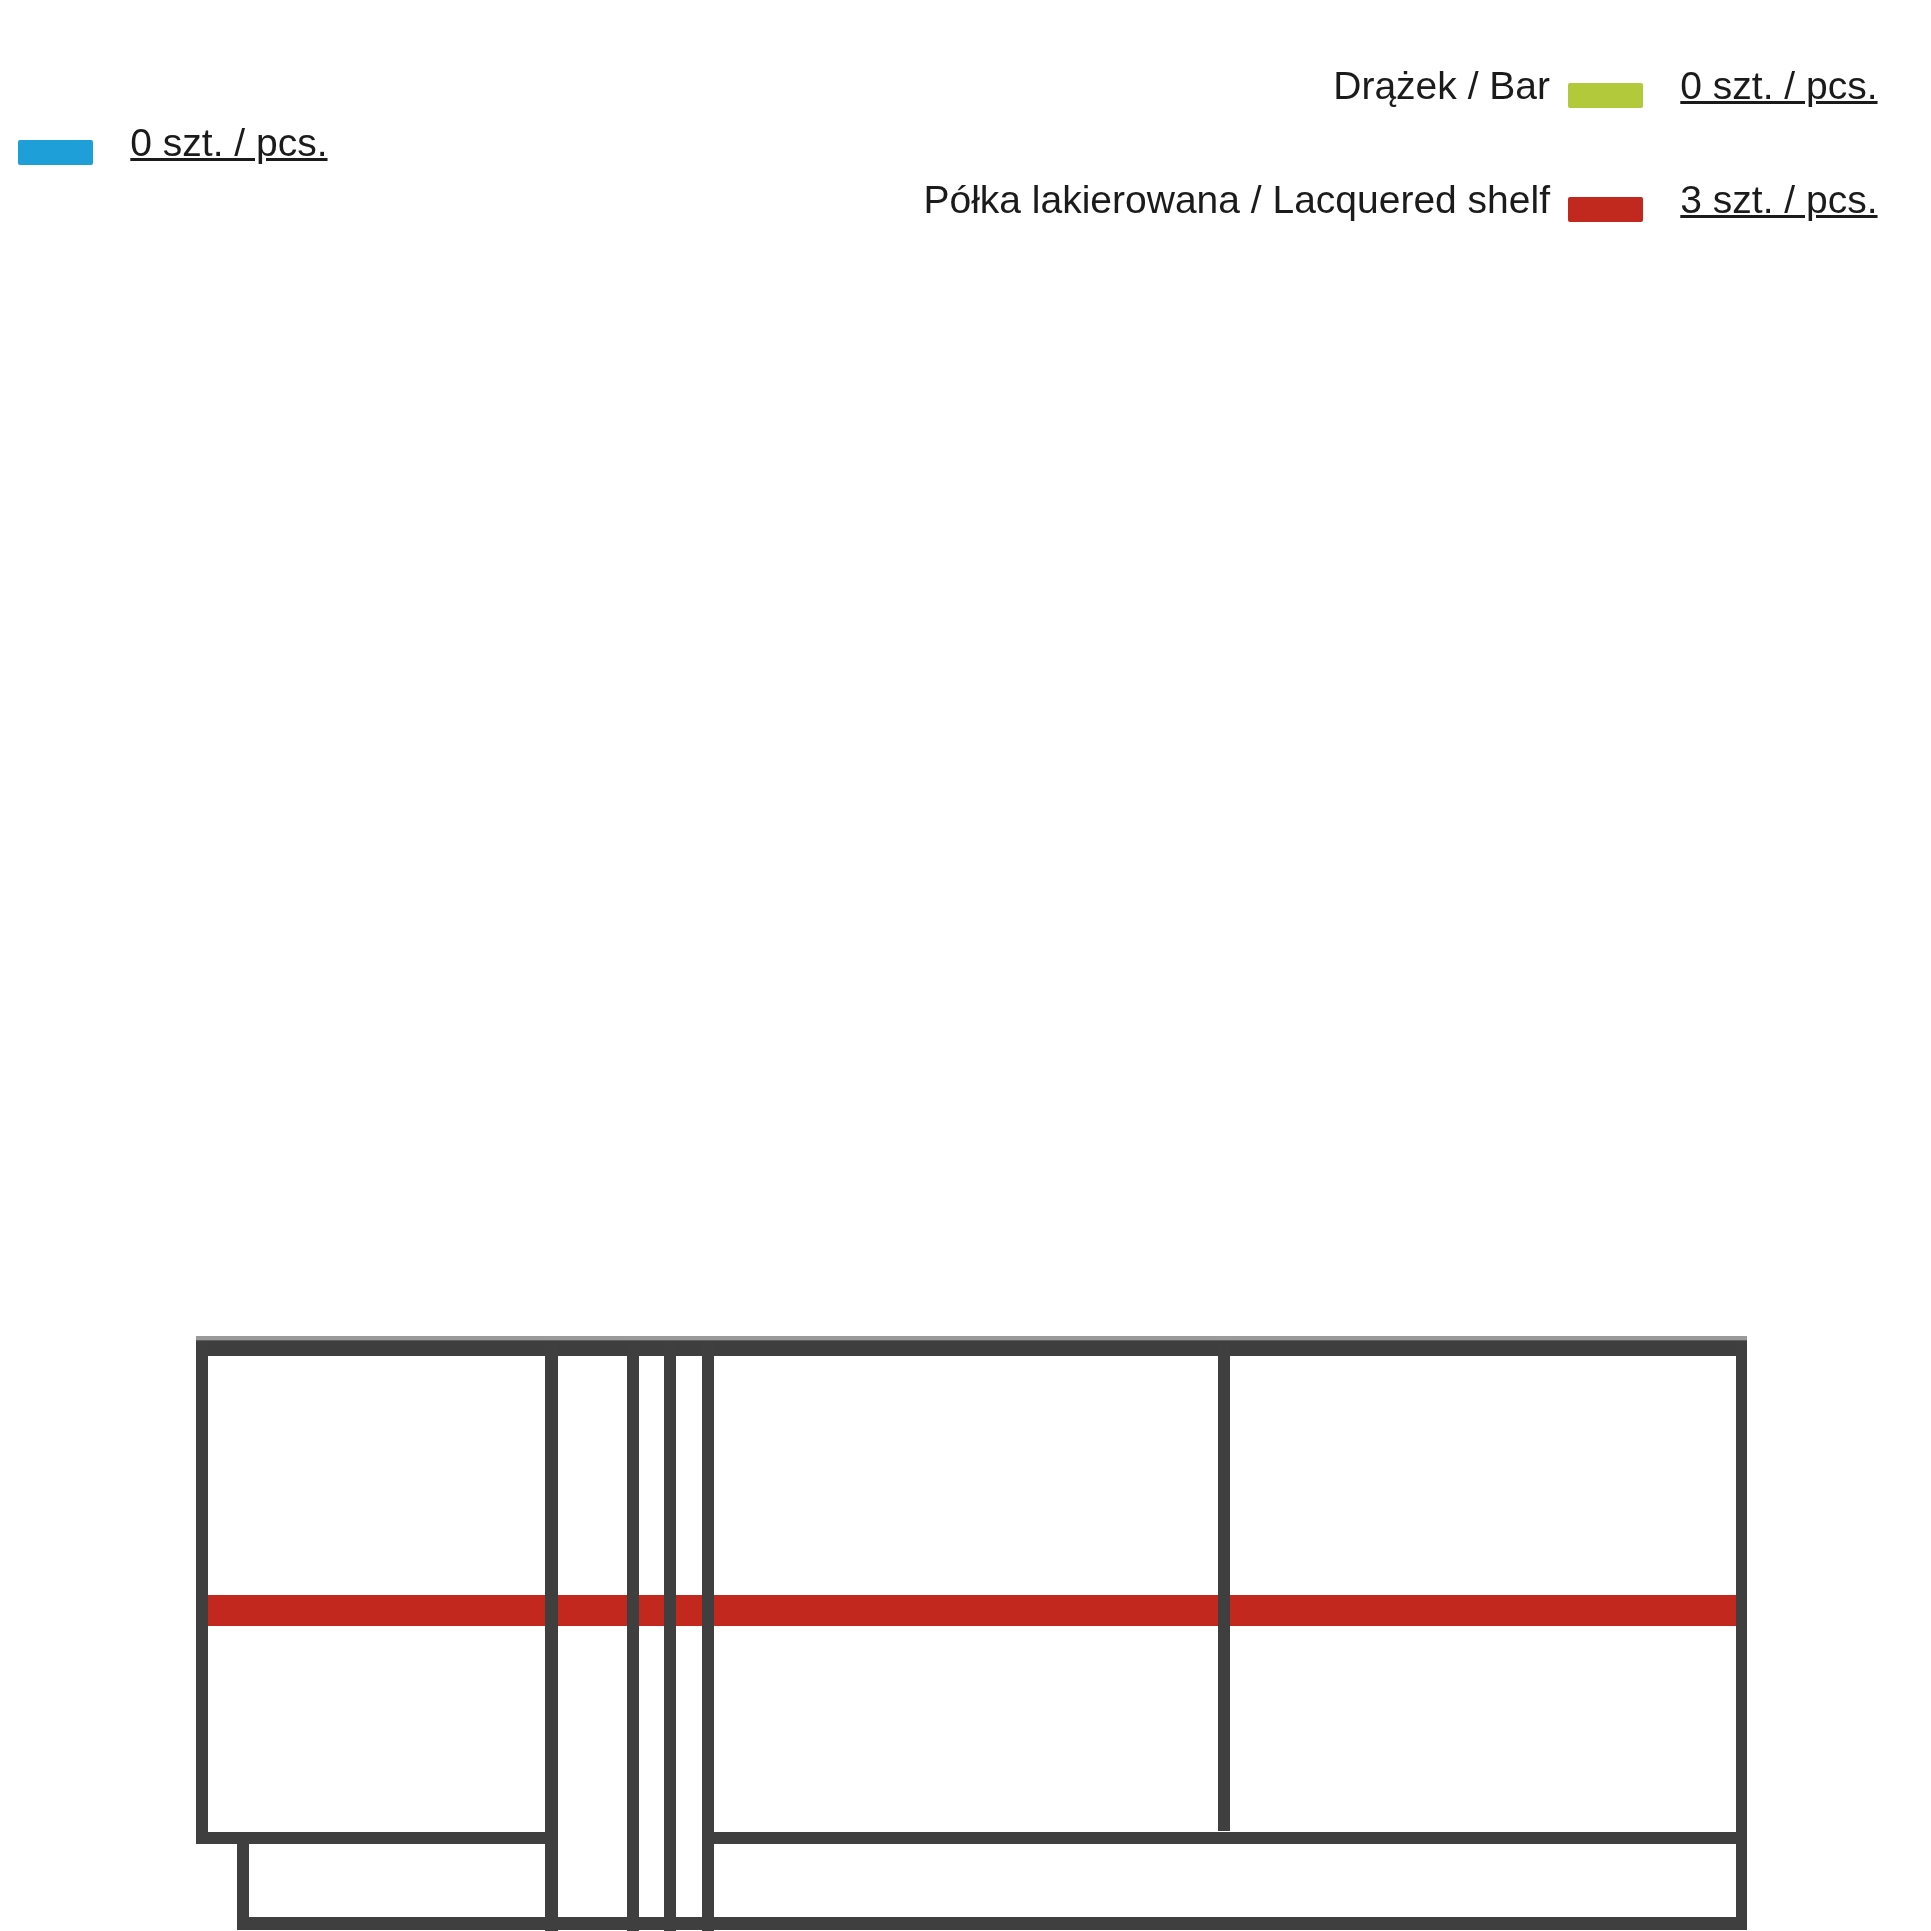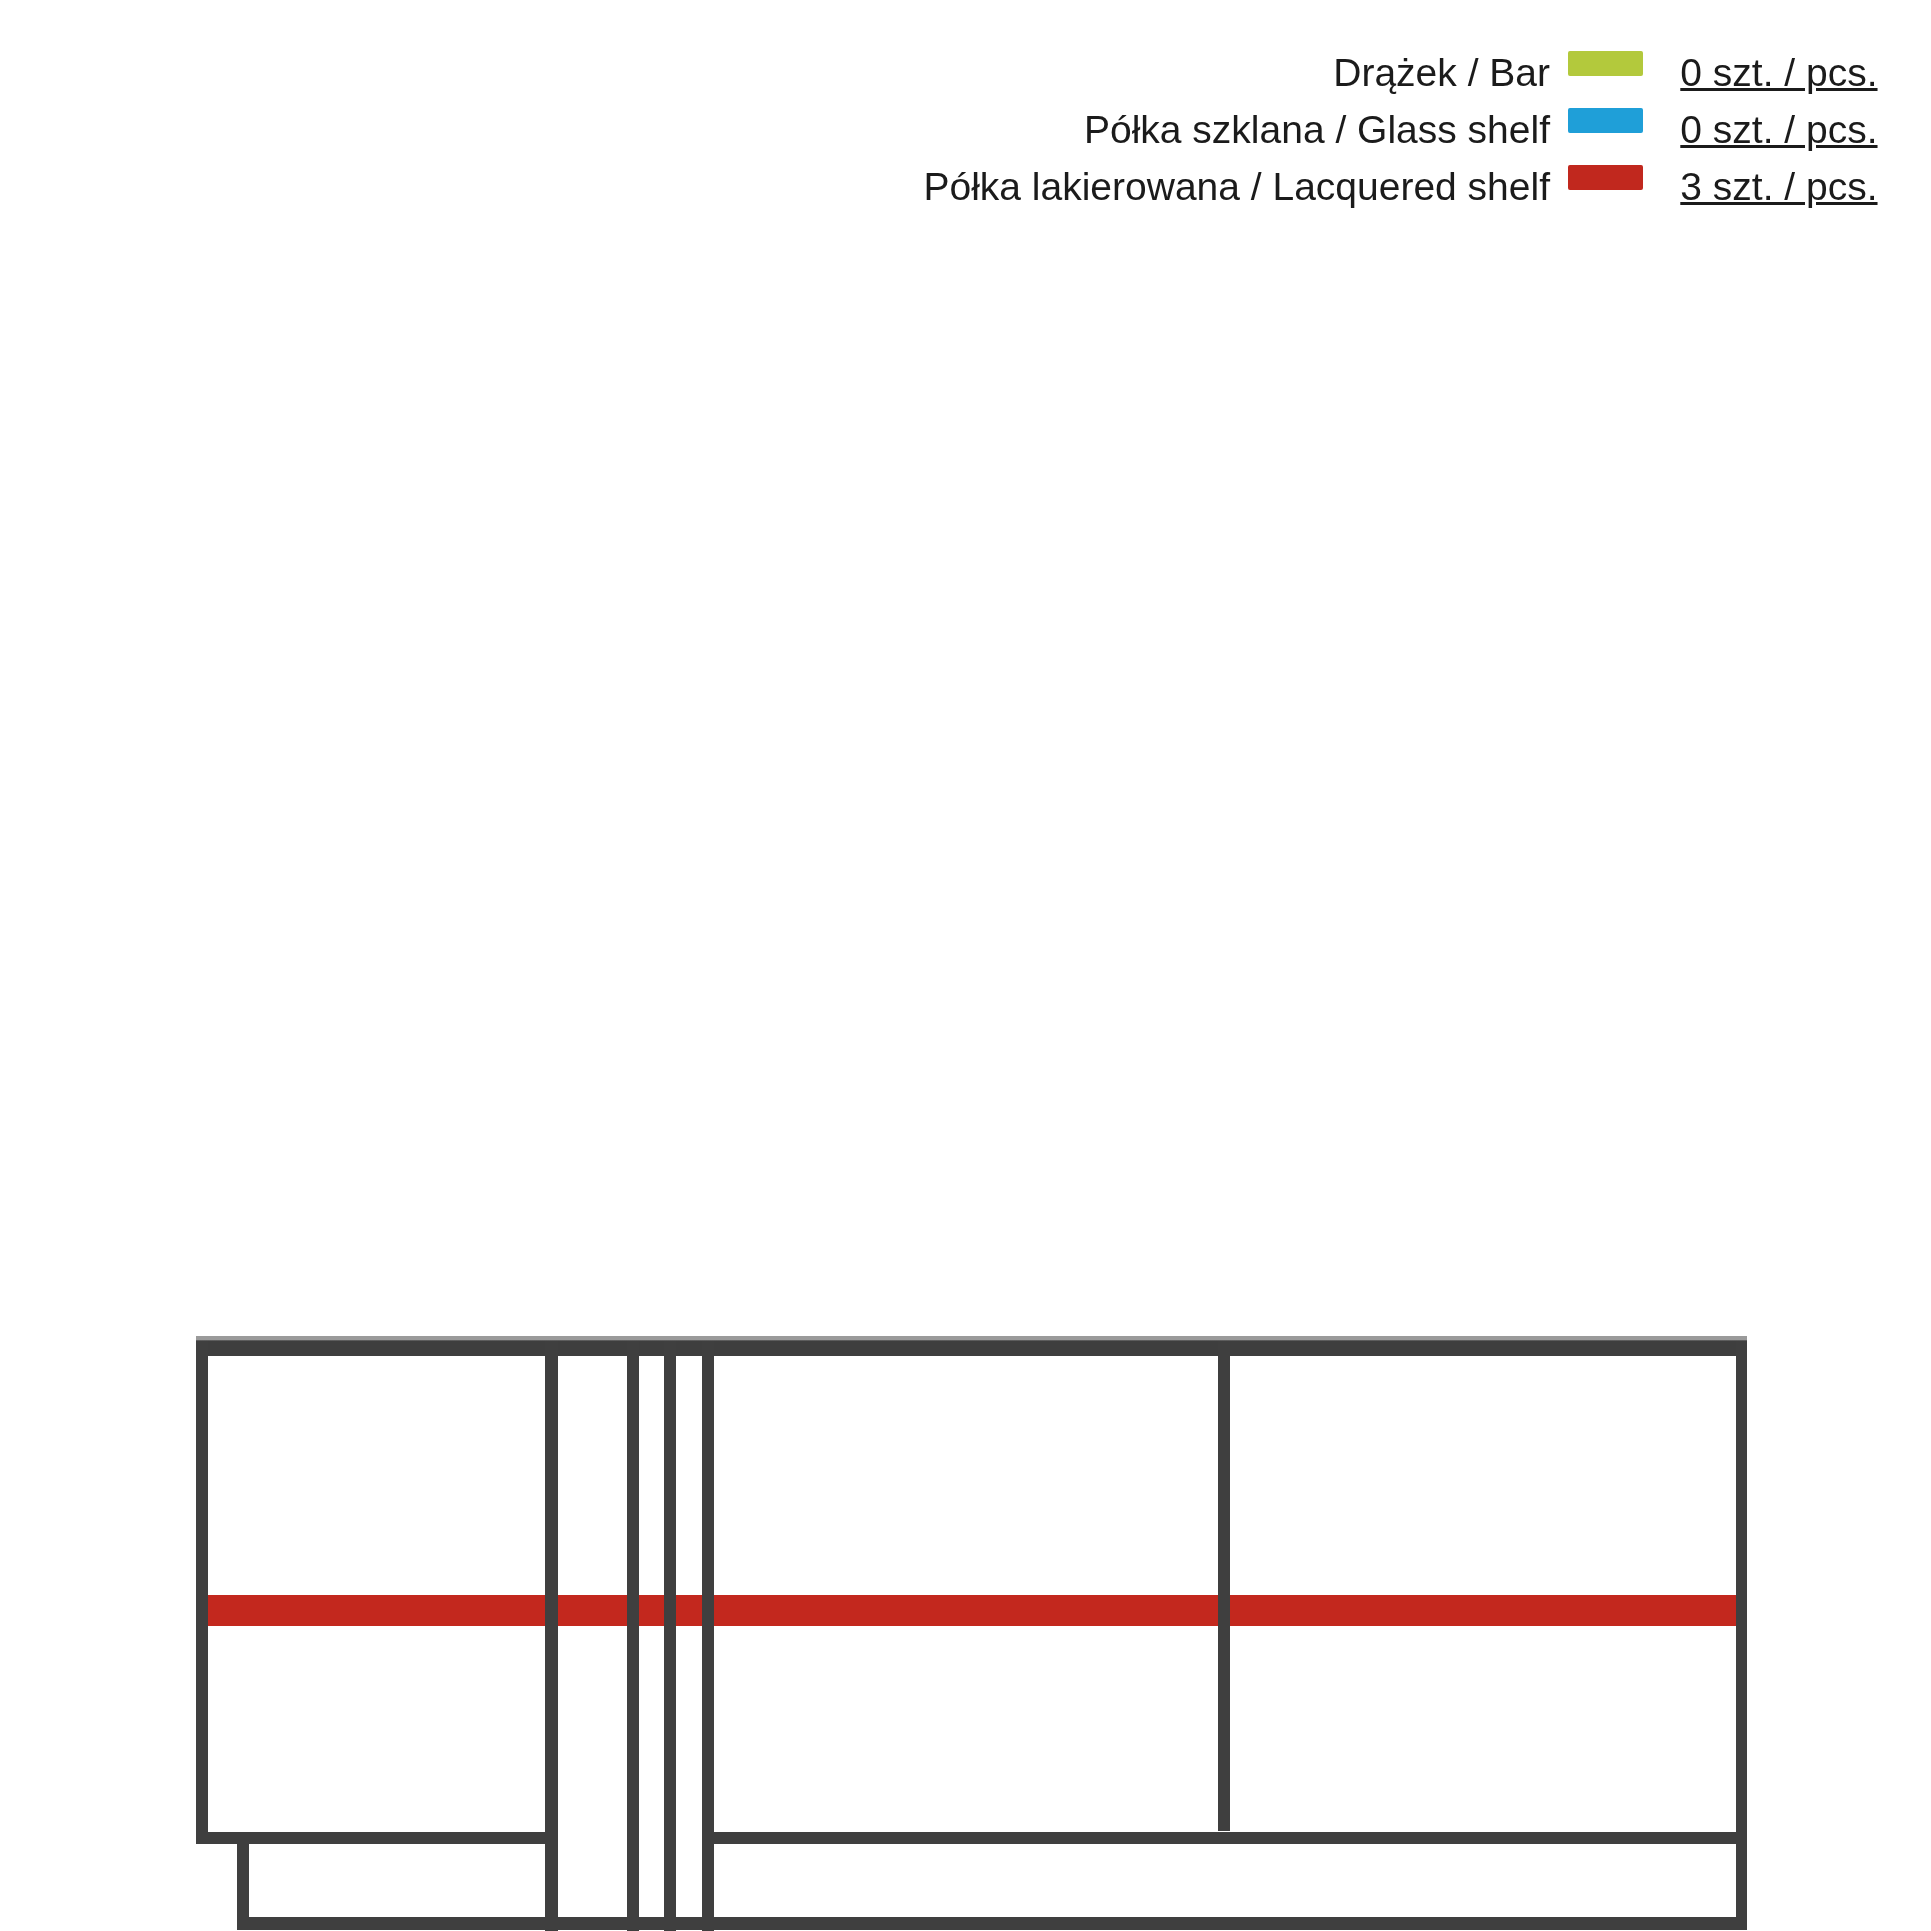--- a/index.html
+++ b/index.html
@@ -18,21 +18,21 @@
 
   
   #legend {
     position: absolute;
     left: 0;
     top: 51px;
     width: 1921px;
   }
   .legend-row {
     display: flex;
-    align-items: flex-start;
+    align-items: flex-end;
     height: 57px;
   }
   .legend-label {
     width: 1550px;
     text-align: right;
     font-size: 39px;
     color: #1b1b1b;
     letter-spacing: 0px;
     white-space: nowrap;
   }
@@ -95,21 +95,20 @@
 
   <div id="legend">
 
     <div class="legend-row">
       <div class="legend-label">Drążek / Bar</div>
       <div class="legend-swatch" style="background-color: rgb(179, 201, 60);"></div>
       <div class="legend-count">0 szt. / pcs.</div>
     </div>
 
     <div class="legend-row">
-      <div class="legend-label">Półka szklana / Glass shelf</div>
       <div class="legend-swatch" style="background-color: rgb(31, 159, 216);"></div>
       <div class="legend-count">0 szt. / pcs.</div>
     </div>
 
     <div class="legend-row">
       <div class="legend-label">Półka lakierowana / Lacquered shelf</div>
       <div class="legend-swatch" style="background-color: rgb(193, 40, 30);"></div>
       <div class="legend-count">3 szt. / pcs.</div>
     </div>
 

